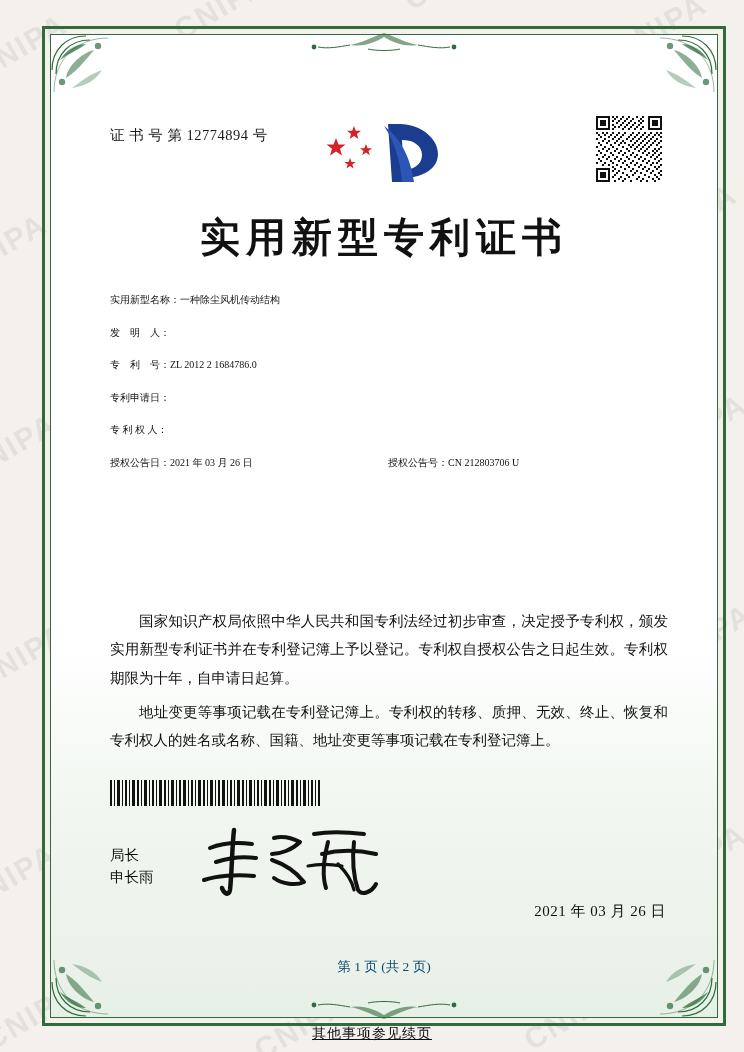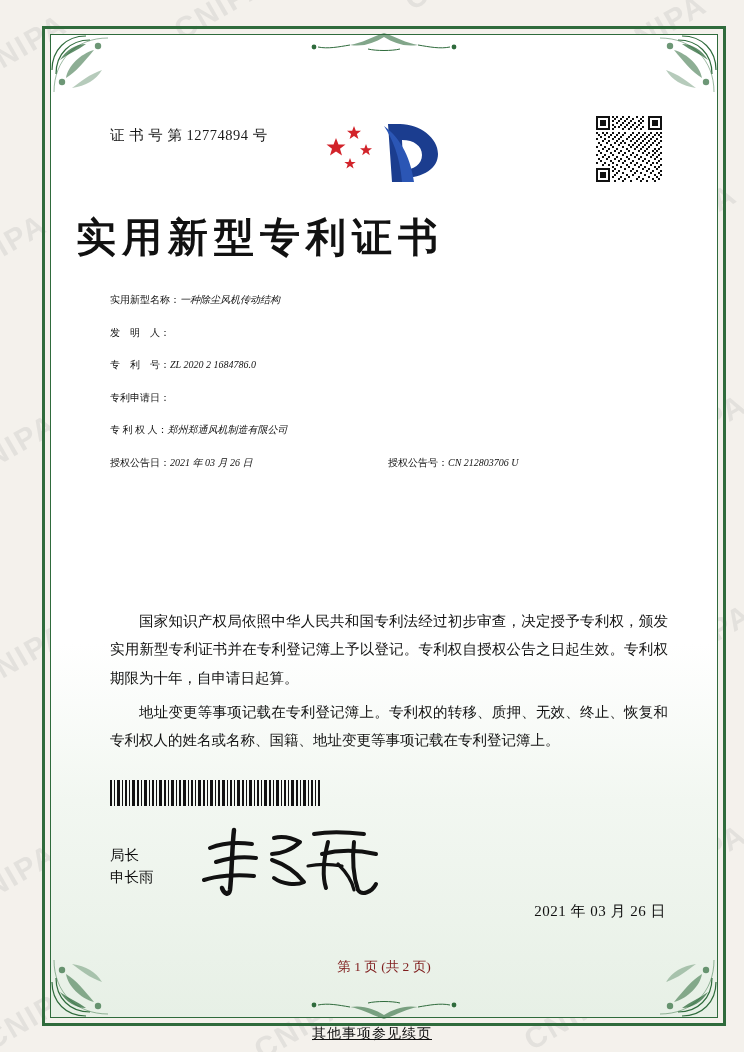--- a/index.html
+++ b/index.html
@@ -113,21 +113,21 @@
     top: 50px;
     transform: translateX(-50%);
     width: 140px;
     height: 86px;
   }
 
   .title {
     position: absolute;
     left: 0; right: 0;
     top: 150px;
-    text-align: left;
+    text-align: center;
     font-size: 40px;
     font-weight: bold;
     letter-spacing: 6px;
     color: #111;
     font-family: "Liberation Serif", "DejaVu Serif", serif;
   }
 
   .fields {
     position: absolute;
     left: 34px;
@@ -140,21 +140,20 @@
   .field-row {
     display: flex;
     margin-bottom: 17px;
   }
   .field-label {
     white-space: pre;
     flex: 0 0 auto;
   }
   .field-value {
     flex: 1 1 auto;
-    font-style: italic;
   }
   .field-value .cont {
     display: block;
     padding-left: 1.1em;
   }
 
   .grant-row {
     display: flex;
     margin-bottom: 14px;
   }
@@ -211,21 +210,21 @@
     color: #111;
     letter-spacing: 0.5px;
   }
 
   .page-no {
     position: absolute;
     left: 0; right: 0;
     top: 898px;
     text-align: center;
     font-size: 13.5px;
-    color: #7f1d1d;
+    color: #0c4a6e;
   }
 
   .footer-note {
     position: absolute;
     left: 0; right: 0;
     bottom: 9px;
     text-align: center;
     font-size: 14px;
     color: #111;
     letter-spacing: 1px;
@@ -631,28 +630,27 @@
     <div class="fields">
       <div class="field-row">
         <span class="field-label">实用新型名称：</span>
         <span class="field-value">一种除尘风机传动结构</span>
       </div>
       <div class="field-row">
         <span class="field-label">发　明　人：</span>
       </div>
       <div class="field-row">
         <span class="field-label">专　利　号：</span>
-        <span class="field-value">ZL 2020 2 1684786.0</span>
+        <span class="field-value">ZL 2012 2 1684786.0</span>
       </div>
       <div class="field-row">
         <span class="field-label">专利申请日：</span>
       </div>
       <div class="field-row">
         <span class="field-label">专 利 权 人：</span>
-        <span class="field-value">郑州郑通风机制造有限公司</span>
       </div>
 
       <div class="grant-row">
         <span class="left">
           <span class="field-label">授权公告日：</span>
           <span class="field-value">2021 年 03 月 26 日</span>
         </span>
         <span class="right">
           <span class="field-label">授权公告号：</span>
           <span class="field-value">CN 212803706 U</span>

